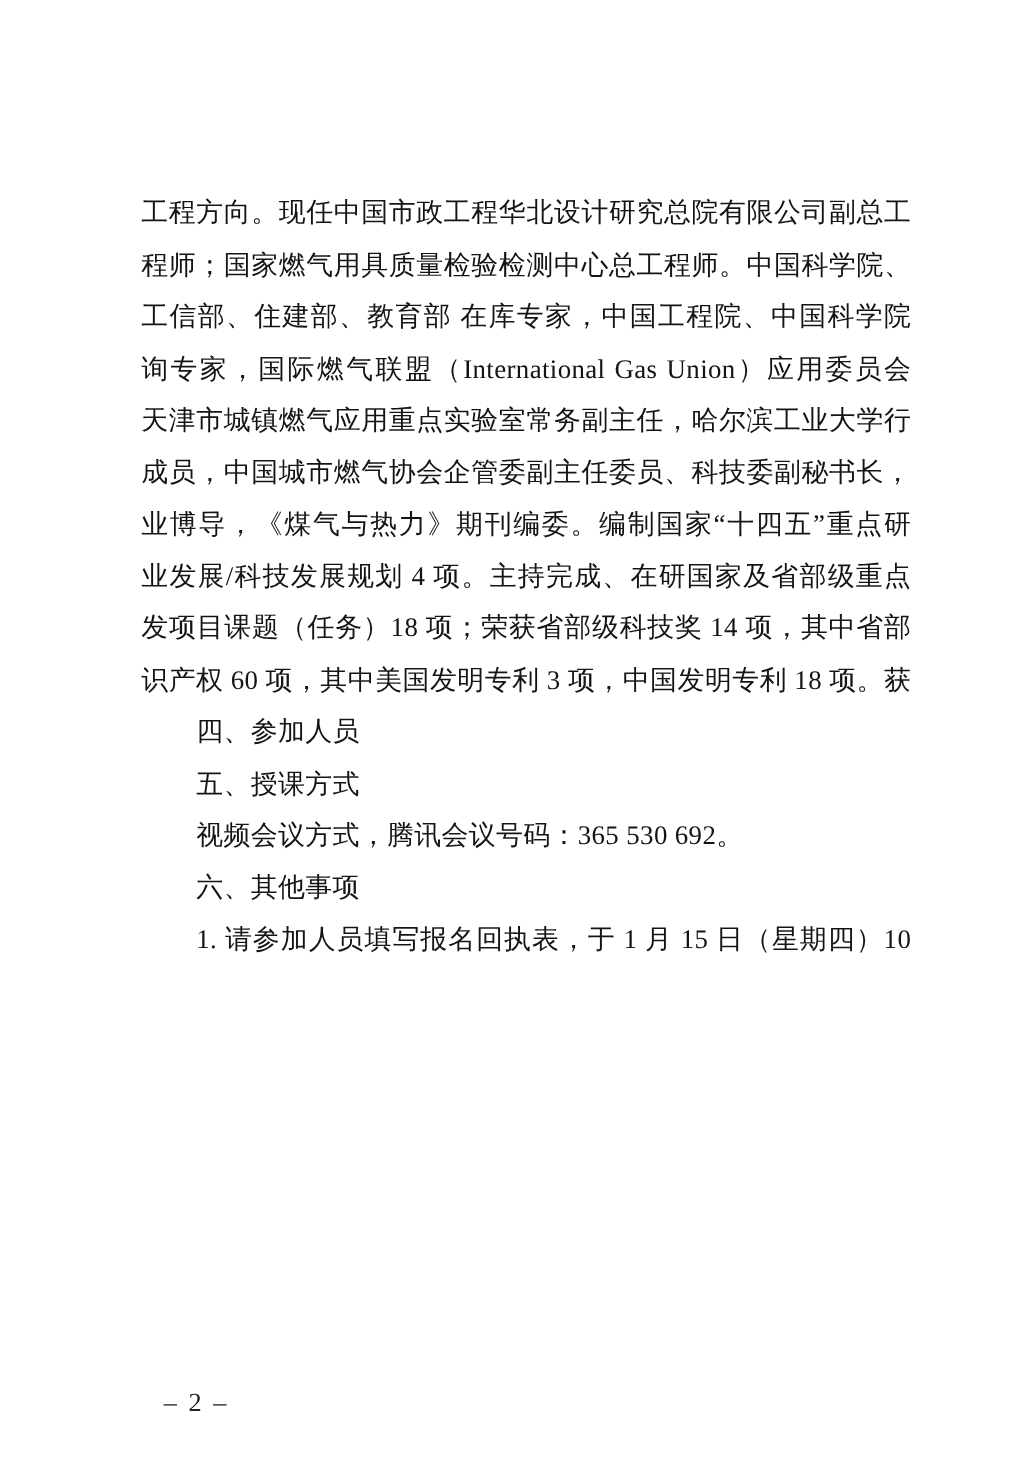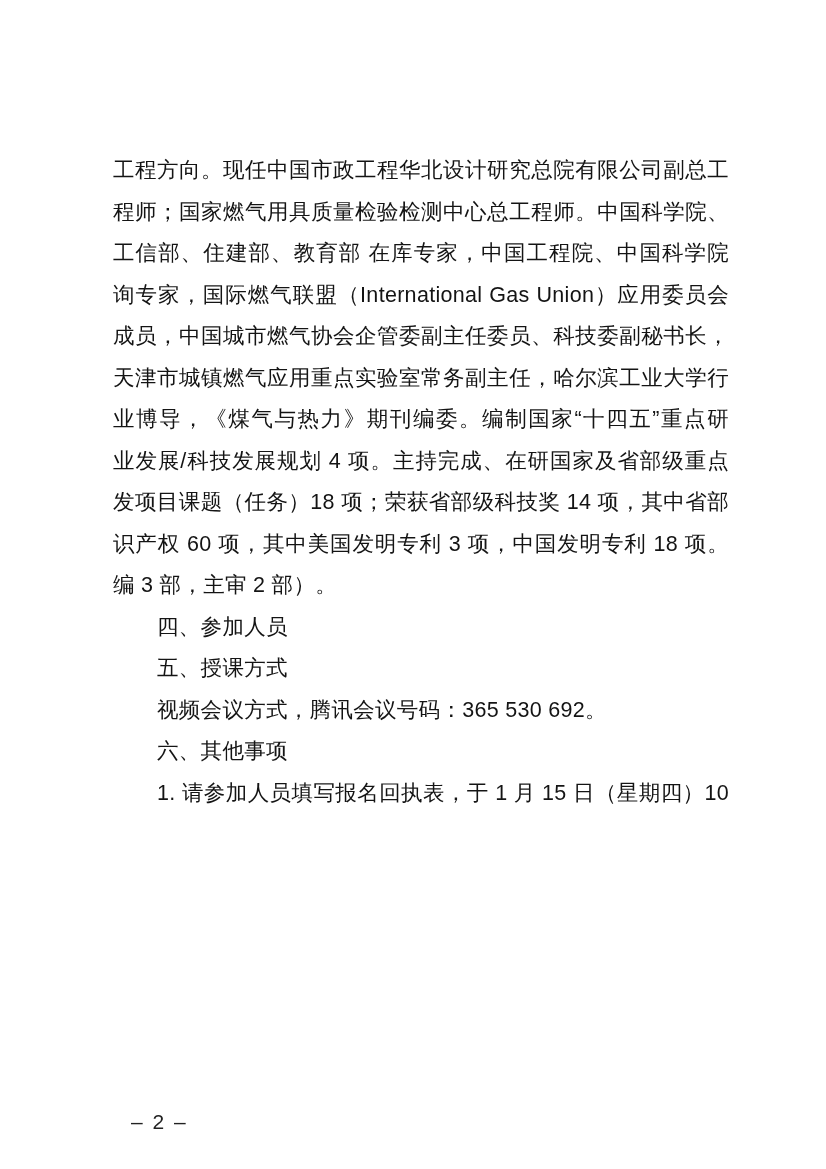--- a/index.html
+++ b/index.html
@@ -5,21 +5,21 @@
   html, body {
     margin: 0;
     padding: 0;
     background: #ffffff;
   }
   .page {
     position: relative;
     width: 826px;
     height: 1169px;
     background: #ffffff;
-    font-family: Liberation Sans, sans-serif;
+    font-family: Liberation Serif, serif;
     color: #141414;
     overflow: hidden;
   }
   .textblock {
     position: absolute;
     left: 113px;
     top: 150px;
     width: 616px;
   }
   .line {
@@ -55,27 +55,26 @@
 </style>
 </head>
 <body>
 
 <div class="page">
   <div class="textblock" id="body-lines">
       <div class="line fill">工程方向。现任中国市政工程华北设计研究总院有限公司副总工</div>
       <div class="line fill">程师；国家燃气用具质量检验检测中心总工程师。中国科学院、</div>
       <div class="line fill">工信部、住建部、教育部 在库专家，中国工程院、中国科学院 咨</div>
       <div class="line fill">询专家，国际燃气联盟（International Gas Union）应用委员会</div>
+      <div class="line fill">天津市城镇燃气应用重点实验室常务副主任，哈尔滨工业大学行</div>
       <div class="line fill">成员，中国城市燃气协会企管委副主任委员、科技委副秘书长，</div>
-      <div class="line fill">天津市城镇燃气应用重点实验室常务副主任，哈尔滨工业大学行</div>
       <div class="line fill">业博导，《煤气与热力》期刊编委。编制国家“十四五”重点研</div>
       <div class="line fill">业发展/科技发展规划 4 项。主持完成、在研国家及省部级重点研</div>
       <div class="line fill">发项目课题（任务）18 项；荣获省部级科技奖 14 项，其中省部级</div>
       <div class="line fill">识产权 60 项，其中美国发明专利 3 项，中国发明专利 18 项。获</div>
-      <div class="line">编 3 部，主审 2 部）。</div>
       <div class="line indent">四、参加人员</div>
       <div class="line indent">五、授课方式</div>
       <div class="line indent">视频会议方式，腾讯会议号码：365 530 692。</div>
       <div class="line indent">六、其他事项</div>
       <div class="line fill indent">1. 请参加人员填写报名回执表，于 1 月 15 日（星期四）10 时</div>
     </div>
   <div class="footer">
     <span>– 2 –</span>
   </div>
 </div>

